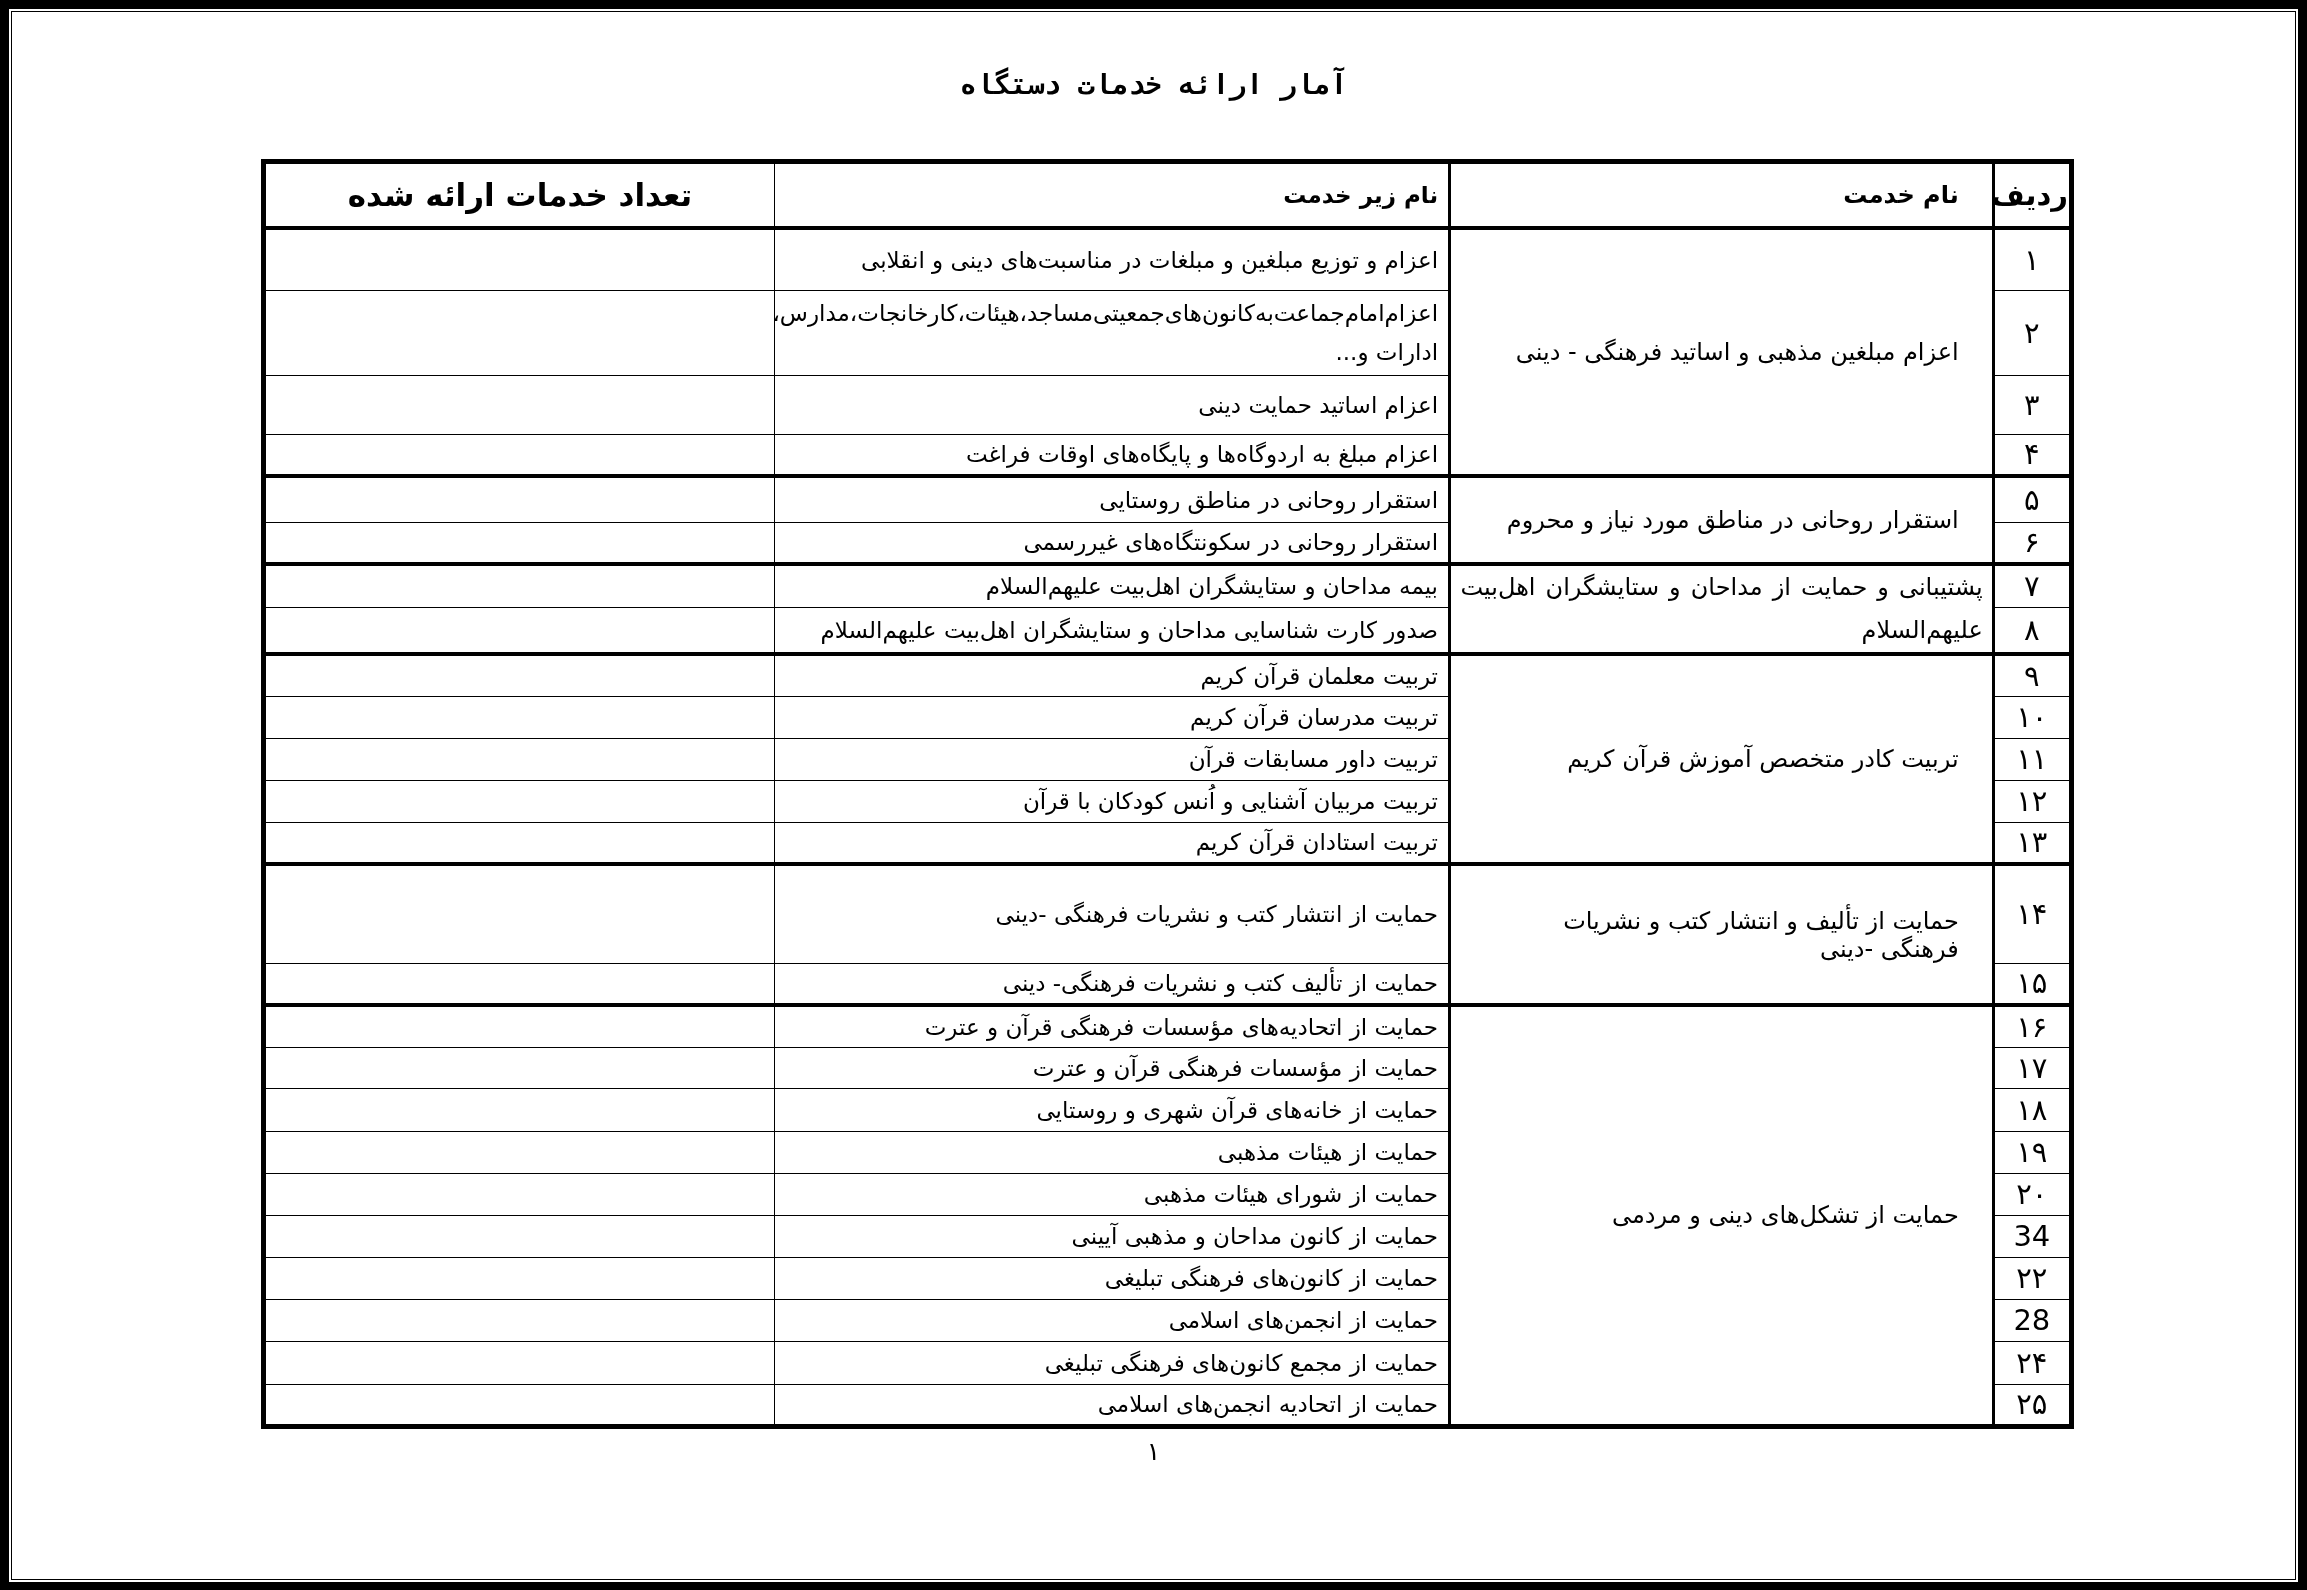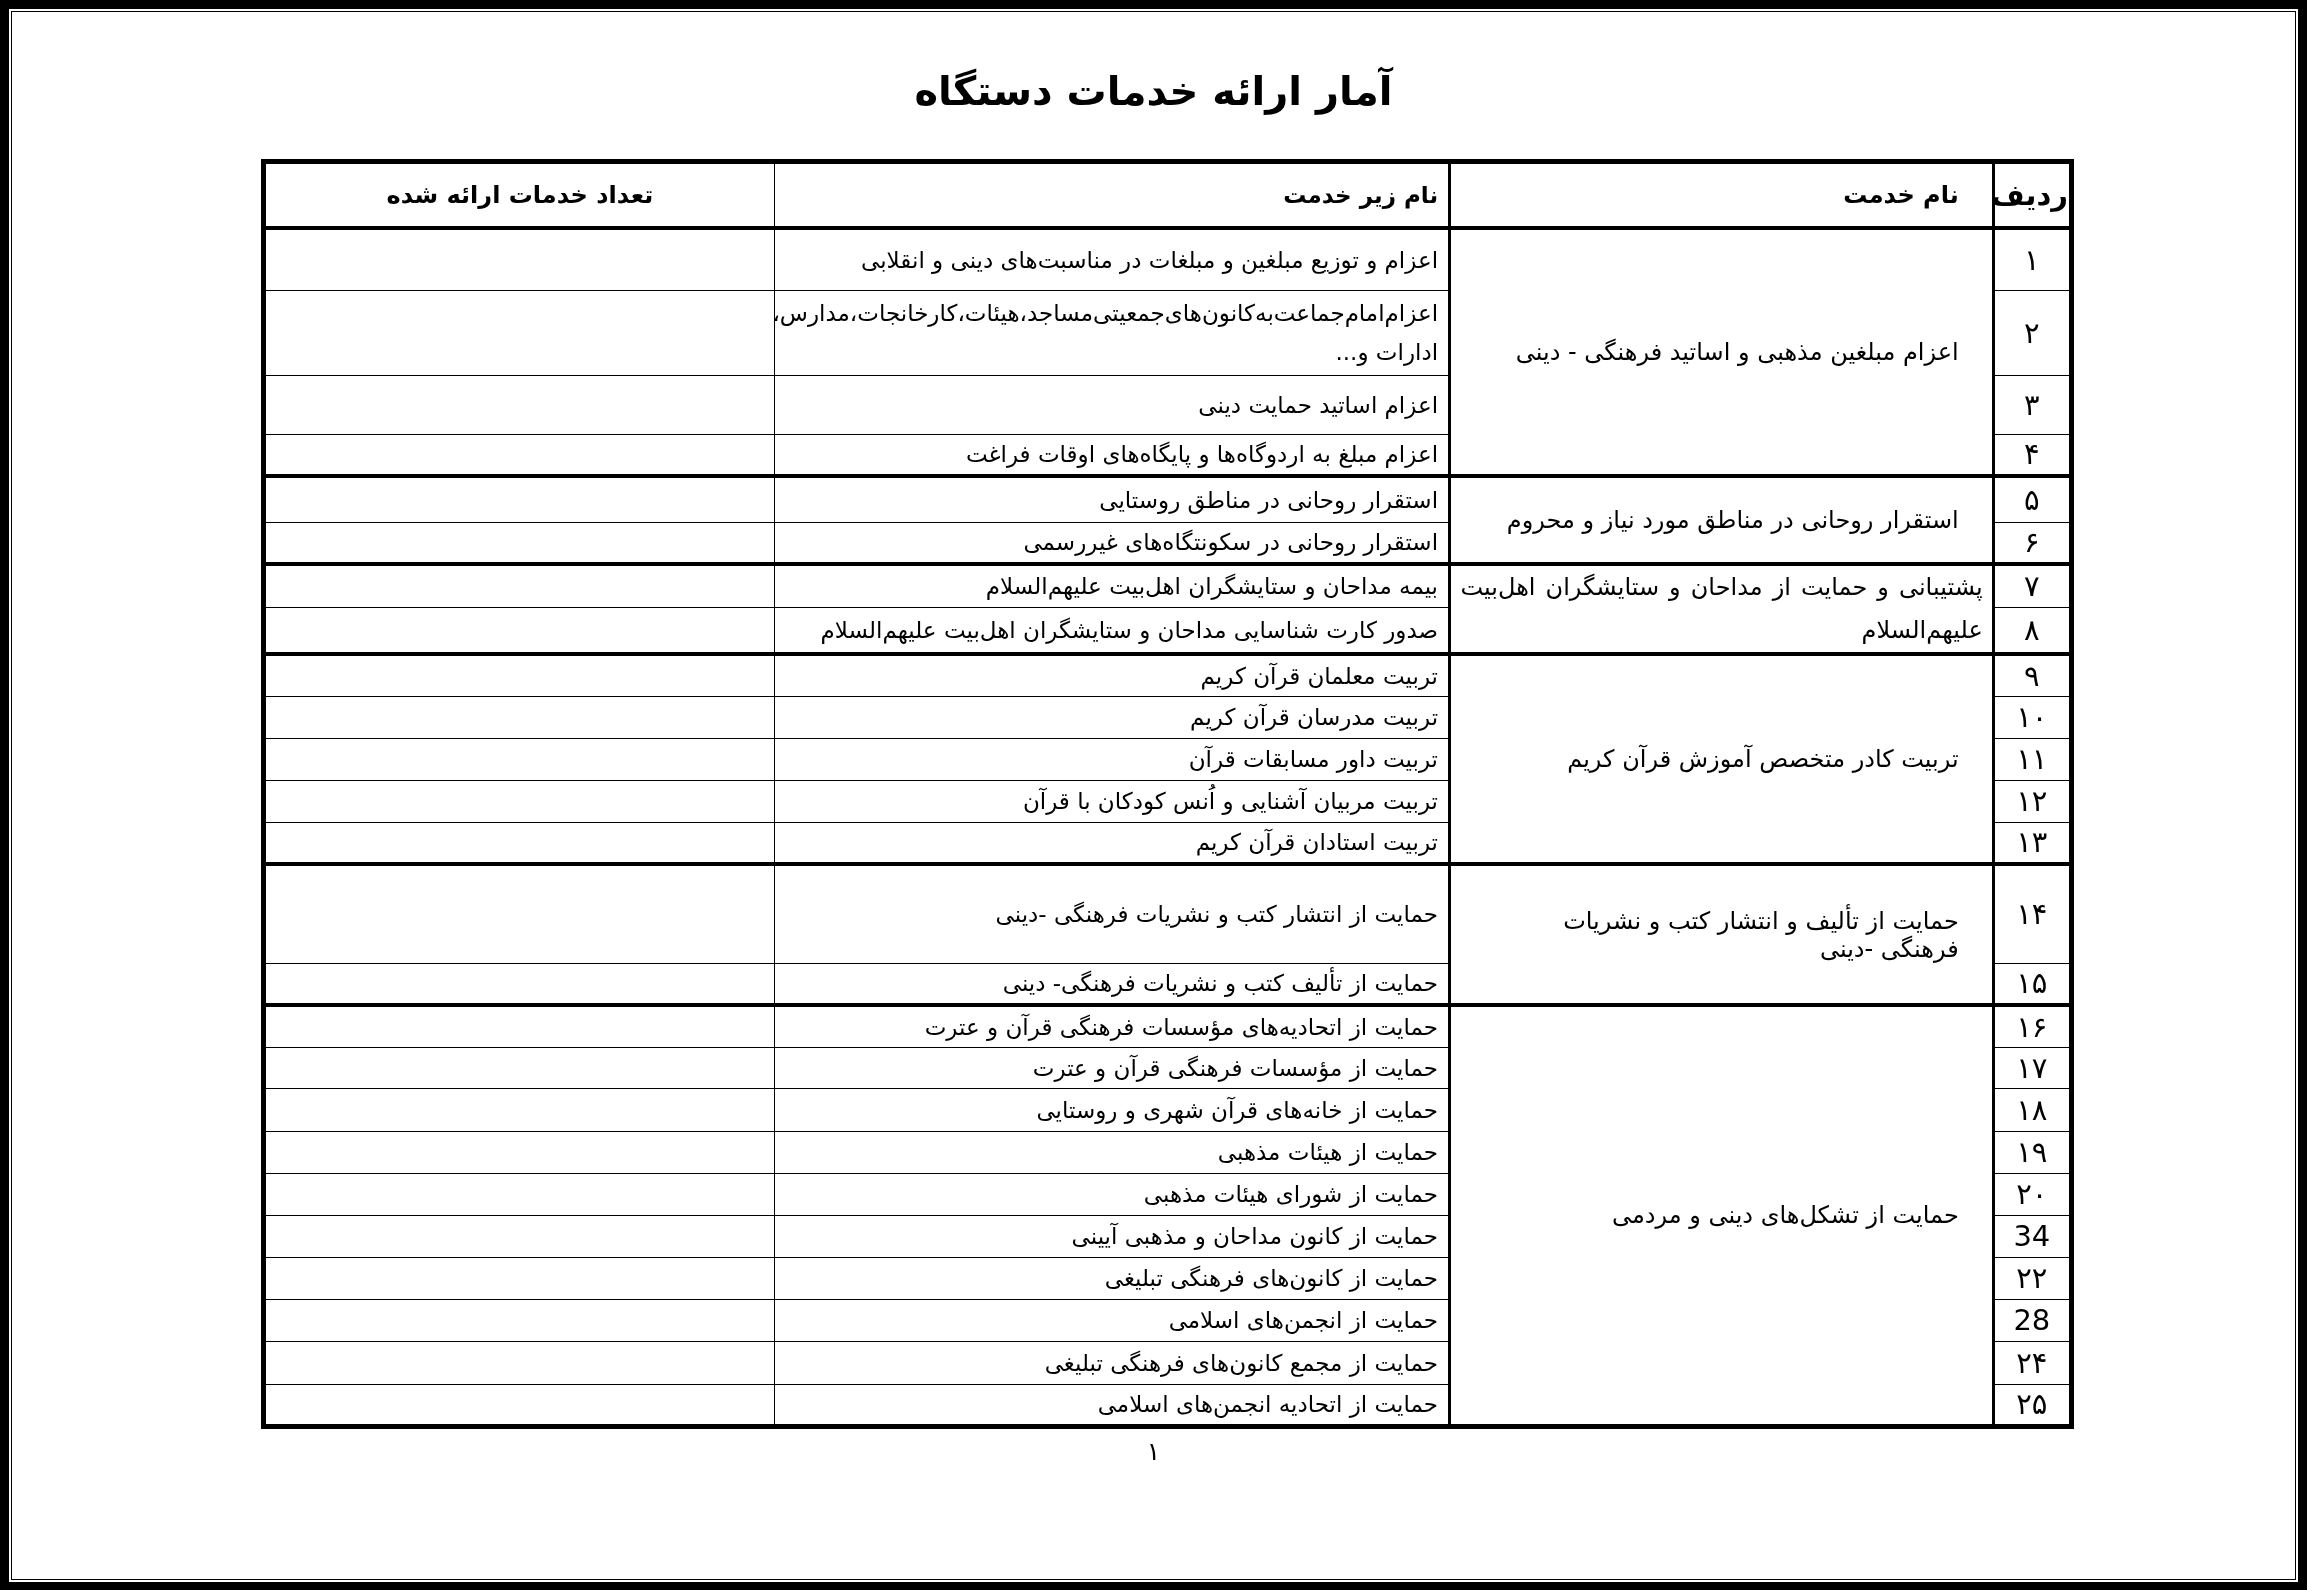--- a/index.html
+++ b/index.html
@@ -9,39 +9,39 @@
     background: #ffffff;
     direction: rtl;
     font-family: "DejaVu Sans", sans-serif;
     color: #000;
   }
   .outer-frame { position: absolute; inset: 0; border: 9.6px solid #000; pointer-events: none; }
   .inner-frame { position: absolute; inset: 11px; border: 1.5px solid #000; pointer-events: none; }
 
   .doc-title {
     position: absolute; top: 68px; left: 0; width: 100%;
-    text-align: center; font-size: 40px; font-weight: bold;
+    text-align: center; font-size: 28px; font-weight: bold; font-family: Liberation Mono, monospace;
   }
 
   table.services {
     position: absolute; top: 159px; left: 261px;
     width: 1813px;
     border-collapse: collapse;
     table-layout: fixed;
     border: 5.2px solid #000;
   }
   col.w-num     { width: 4.33%; }
   col.w-service { width: 30.05%; }
   col.w-sub     { width: 37.37%; }
   col.w-count   { width: 28.25%; }
 
   th, td { border: 1.5px solid #000; vertical-align: middle; overflow: hidden; }
   thead th {
     border-bottom: 4.4px solid #000;
-    font-size: 24px; font-weight: bold; 
+    font-size: 31px; font-weight: bold; 
     height: 56px;
   }
   tr.group-start > td { border-top: 4.4px solid #000; }
 
   .c-num     { border-left: 3.7px solid #000; font-size: 29px; text-align: center; }
   th.c-num   { border-left: 3.7px solid #000; }
   .c-service { border-left: 3.7px solid #000; font-size: 24px; text-align: right; padding: 0 33px; }
   th.c-service { border-left: 3.7px solid #000; }
   .c-sub     { border-left: 1.5px solid #000; font-size: 23px; text-align: right; padding: 3px 10.4px; }
   th.c-sub   { border-left: 1.5px solid #000; }

